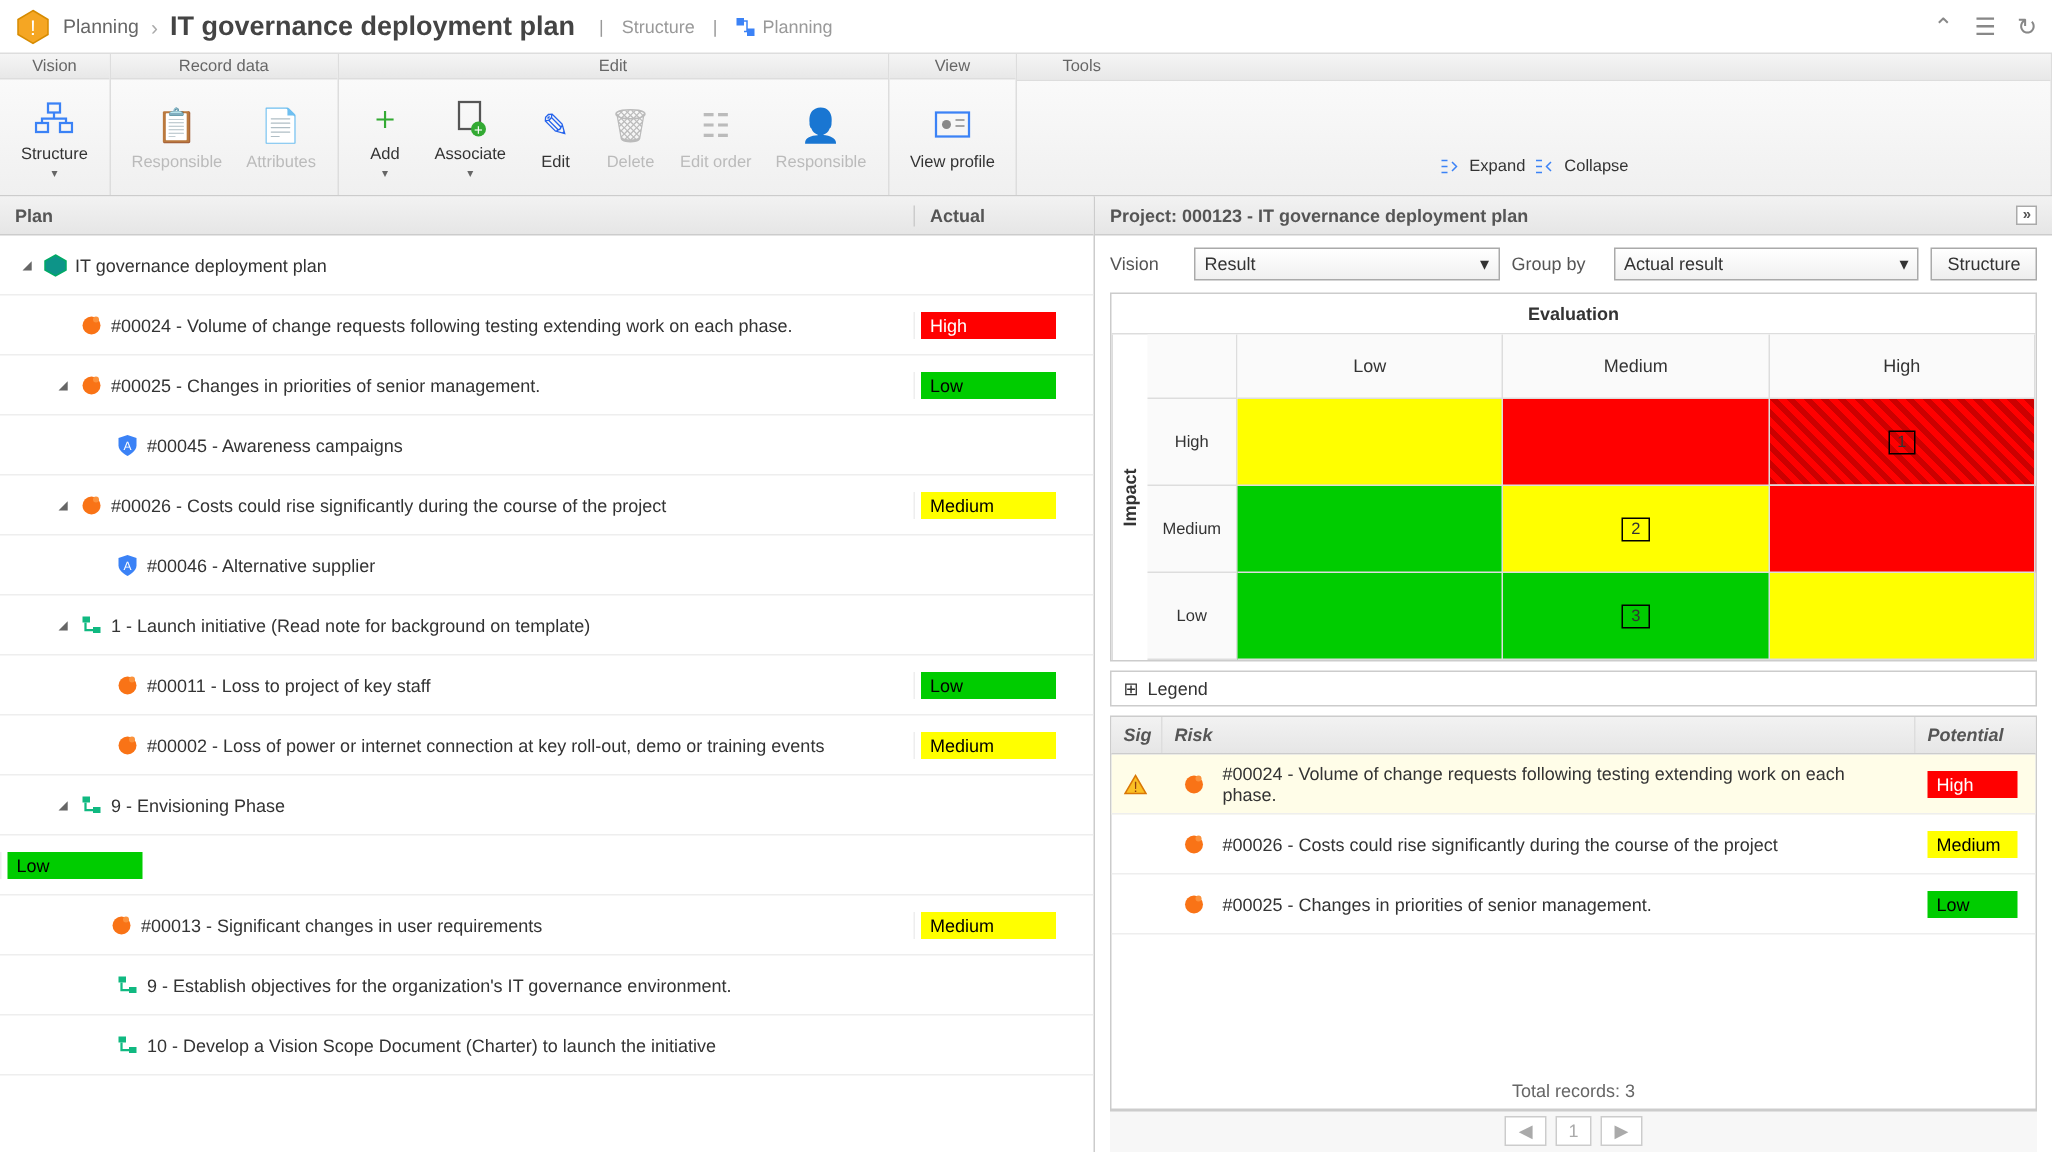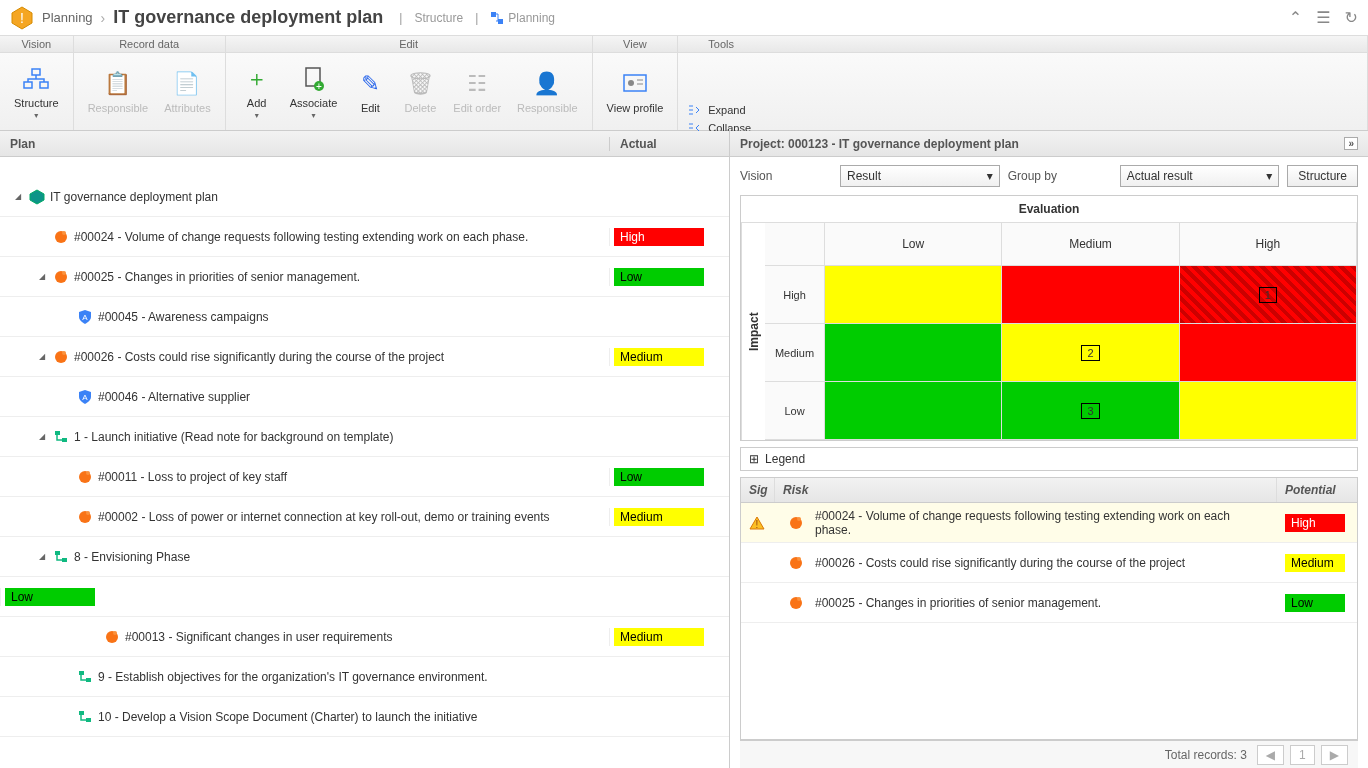--- a/index.html
+++ b/index.html
@@ -17,25 +17,25 @@
 
 .ribbon { display: flex; border-bottom: 1px solid #ccc; background: linear-gradient(#fcfcfc,#f0f0f0); height: 95px; }
 .ribbon-group { border-right: 1px solid #ddd; display: flex; flex-direction: column; }
 .ribbon-group-title { background: linear-gradient(#f5f5f5,#e8e8e8); border-bottom: 1px solid #ddd; font-size: 11px; color: #666; text-align: center; padding: 2px 0; height: 18px; }
 .ribbon-items { display: flex; padding: 4px 6px; flex: 1; align-items: flex-start; }
 .ribbon-btn { display: flex; flex-direction: column; align-items: center; justify-content: center; padding: 4px 8px; cursor: pointer; min-width: 50px; height: 70px; }
 .ribbon-btn .ricon { width: 28px; height: 28px; display: flex; align-items: center; justify-content: center; font-size: 22px; }
 .ribbon-btn .rlabel { font-size: 11px; color: #333; margin-top: 4px; text-align: center; }
 .ribbon-btn.disabled .rlabel, .ribbon-btn.disabled .ricon { color: #bbb; }
 .ribbon-btn .dd { font-size: 8px; color: #666; margin-top: 2px; }
-.ribbon-tools-col { display: flex; flex-direction: column; justify-content: center; padding: 12px 10px; gap: 6px; margin-top: 39px; }
+.ribbon-tools-col { display: flex; justify-content: center; padding: 12px 10px; gap: 6px; margin-top: 39px; }
 .ribbon-tool-row { display: flex; align-items: center; gap: 6px; font-size: 11px; cursor: pointer; }
 
 .main { display: flex; height: calc(100% - 131px); }
-.left-panel { width: 730px; border-right: 1px solid #ccc; display: flex; flex-direction: column; gap: 20px; }
+.left-panel { width: 730px; border-right: 1px solid #ccc; display: flex; flex-direction: column; }
 .right-panel { flex: 1; display: flex; flex-direction: column; }
 
 .panel-header { background: linear-gradient(#f2f2f2,#e6e6e6); border-bottom: 1px solid #ccc; display: flex; height: 26px; align-items: center; font-weight: bold; color: #555; }
 .panel-header .ph-left { flex: 1; padding: 0 10px; }
 .panel-header .ph-right { width: 120px; border-left: 1px solid #ccc; padding: 0 10px; }
 
 .tree { flex: 1; overflow-y: auto; }
 .tree-row { display: flex; align-items: center; border-bottom: 1px solid #eee; height: 40px; }
 .tree-cell-plan { flex: 1; display: flex; align-items: center; padding-left: 10px; }
 .tree-cell-actual { width: 120px; border-left: 1px solid #eee; padding: 0 4px; }
@@ -45,21 +45,21 @@
 .badge.high { background: #f00; color: #fff; }
 .badge.low { background: #0c0; color: #000; }
 .badge.medium { background: #ff0; color: #000; }
 
 .right-header { background: linear-gradient(#f2f2f2,#e6e6e6); border-bottom: 1px solid #ccc; padding: 5px 10px; font-weight: bold; color: #555; display: flex; align-items: center; height: 26px; }
 .right-header .expand-icon { margin-left: auto; border: 1px solid #aaa; padding: 0 3px; font-size: 10px; background: #fff; cursor: pointer; }
 
 .filter-row { display: flex; align-items: center; padding: 8px 10px; gap: 8px; }
 .filter-row label { color: #555; font-size: 12px; min-width: 48px; }
 .filter-row select, .filter-row .combo { flex: 1; border: 1px solid #aaa; padding: 3px 6px; font-size: 12px; background: #fff; height: 22px; }
-.filter-row .combo { background: linear-gradient(#fff,#f0f0f0); display: flex; align-items: center; justify-content: space-between; cursor: pointer; margin-left: 44px; }
+.filter-row .combo { background: linear-gradient(#fff,#f0f0f0); display: flex; align-items: center; justify-content: space-between; cursor: pointer; }
 .filter-row .btn { border: 1px solid #aaa; background: linear-gradient(#fff,#eee); padding: 3px 10px; cursor: pointer; font-size: 12px; }
 
 .matrix-wrap { padding: 0 10px; }
 .matrix { border: 1px solid #ccc; }
 .matrix-title { text-align: center; font-weight: bold; padding: 6px; border-bottom: 1px solid #ddd; }
 .matrix-body { display: flex; }
 .matrix-impact-label { writing-mode: vertical-rl; transform: rotate(180deg); text-align: center; font-weight: bold; padding: 4px; width: 24px; display: flex; align-items: center; justify-content: center; border-right: 1px solid #ddd; }
 .matrix-grid { flex: 1; }
 .matrix-row { display: flex; }
 .matrix-hcell { flex: 1; text-align: center; padding: 14px 0; border-right: 1px solid #ddd; border-bottom: 1px solid #ddd; font-weight: normal; background: #fafafa; }
@@ -81,21 +81,21 @@
 .risk-th.pot { width: 80px; border-right: none; }
 .risk-tbody { flex: 1; overflow: auto; }
 .risk-row { display: flex; border-bottom: 1px solid #eee; align-items: center; height: 40px; }
 .risk-row.highlight { background: #fffde8; }
 .risk-td { padding: 5px 8px; }
 .risk-td.sig { width: 34px; text-align: center; }
 .risk-td.risk { flex: 1; display: flex; align-items: center; gap: 6px; }
 .risk-td.pot { width: 80px; }
 .risk-td.pot .badge { min-width: 60px; }
 
-.risk-footer { border-top: 1px solid #ccc; background: #f7f7f7; padding: 4px 10px; display: flex; align-items: center; justify-content: flex-end; gap: 10px; font-size: 12px; color: #666; height: 28px; margin: 0 10px; }
+.risk-footer { border-top: 1px solid #ccc; background: #f7f7f7; padding: 4px 10px; display: flex; align-items: center; justify-content: flex-end; gap: 10px; font-size: 12px; color: #666; height: 28px; margin: 0 10px; flex-direction: column; }
 .pager { display: flex; align-items: center; gap: 6px; }
 .pager span { border: 1px solid #ccc; padding: 2px 8px; background: #fff; color: #aaa; }
 
 svg { display: block; }
 </style>
 </head>
 <body>
 
 <div class="header">
   <span class="hex-icon">
@@ -368,29 +368,29 @@
         <div class="tree-row">
           <div class="tree-cell-plan" style="padding-left: 36px;">
             <span class="tree-toggle" style="font-size: 8px;">◢</span>
             <span class="tree-icon">
               <svg width="16" height="16" viewBox="0 0 16 16">
                 <rect x="2" y="2" width="5" height="4" fill="#10b981"></rect>
                 <rect x="9" y="9" width="5" height="4" fill="#10b981"></rect>
                 <path d="M4 6 V11 H9" stroke="#10b981" fill="none" stroke-width="1.5"></path>
               </svg>
             </span>
-            <span>8 - Envisioning Phase</span>
+            <span>9 - Envisioning Phase</span>
           </div>
           <div class="tree-cell-actual"></div>
         </div>
         <div class="tree-row">
           <div class="tree-cell-actual"><span class="badge low">Low</span></div>
         </div>
         <div class="tree-row">
-          <div class="tree-cell-plan" style="padding-left: 87px;">
+          <div class="tree-cell-plan" style="padding-left: 56px;">
             <span class="tree-toggle" style="font-size: 8px;"></span>
             <span class="tree-icon">
               <svg width="16" height="16" viewBox="0 0 16 16">
                 <circle cx="8" cy="8" r="6" fill="#f97316"></circle>
                 <circle cx="11" cy="4" r="2" fill="#fb923c"></circle>
               </svg>
             </span>
             <span>#00013 - Significant changes in user requirements</span>
           </div>
           <div class="tree-cell-actual"><span class="badge medium">Medium</span></div>

